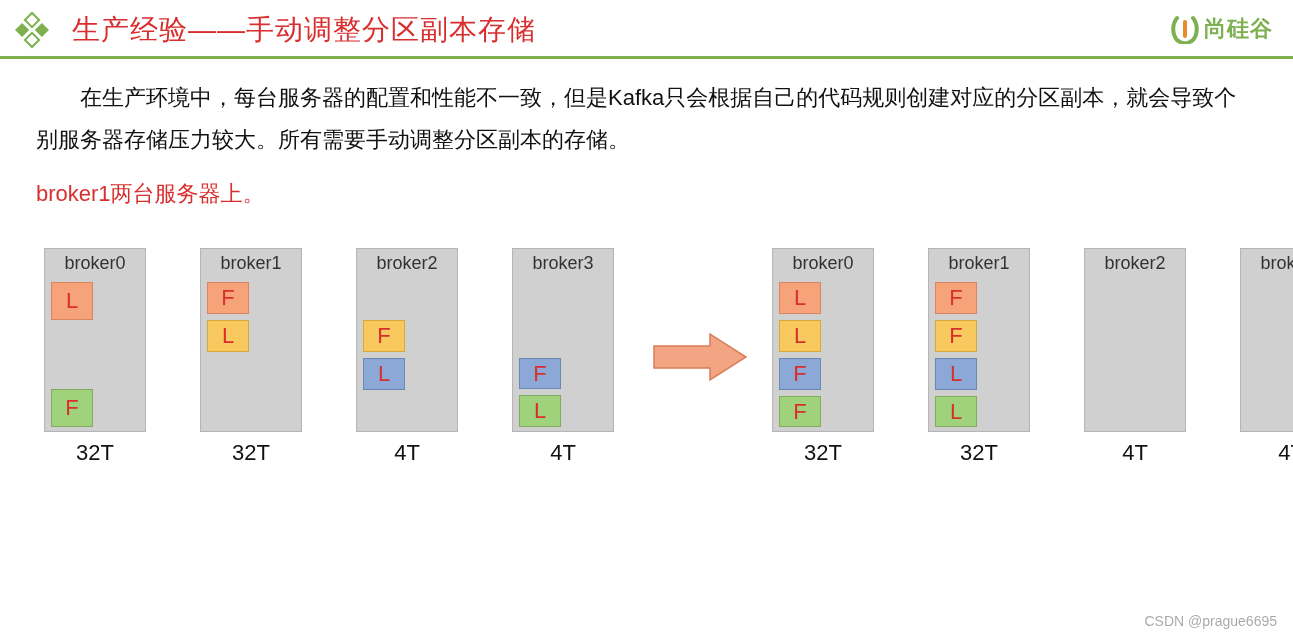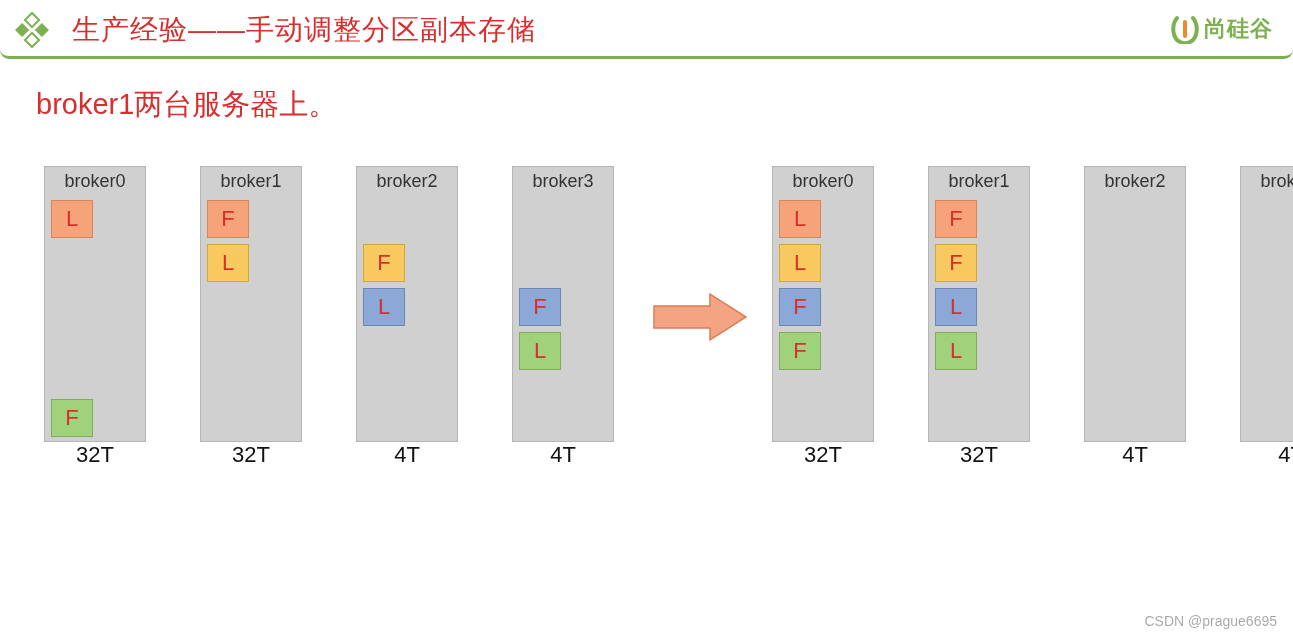--- a/index.html
+++ b/index.html
@@ -10,21 +10,20 @@
     font-family: "Microsoft YaHei", "SimSun", Arial, sans-serif;
     position: relative;
     overflow: hidden;
   }
   .header {
     display: flex;
     align-items: center;
     padding: 10px 12px 6px 12px;
     border-bottom: 3px solid #7db04f;
     position: relative;
-    border-radius: 9px;
   }
   .logo-left {
     width: 40px; height: 40px;
     margin-right: 20px;
     flex-shrink: 0;
   }
   .title {
     font-size: 28px;
     color: #d92e2e;
     font-weight: 500;
@@ -56,36 +55,36 @@
   }
   .req-line {
     font-size: 22px;
     line-height: 1.9;
     text-indent: 2em;
     margin-top: 20px;
   }
   .req-line .lbl { color:#111; }
   .req-line .req { color:#d92e2e; }
   .req-cont {
-    font-size: 29px;
+    font-size: 22px;
     color: #d92e2e;
     line-height: 1.9;
   }
   .diagram {
     display: flex;
     align-items: center;
     margin-top: 34px;
     padding-left: 8px;
     gap: 0;
   }
   .broker-group { display:flex; gap: 54px; }
   .broker-col { display:flex; flex-direction:column; align-items:center; }
   .broker-box {
     width: 102px;
-    height: 276px;
+    height: 184px;
     background: #d0d0d0;
     border: 1px solid #b5b5b5;
     padding: 4px 6px;
     display:flex;
     flex-direction:column;
     gap: 6px;
   }
   .broker-name {
     text-align:center;
     font-size: 18px;
@@ -102,20 +101,21 @@
     font-size: 22px;
     font-weight: 500;
     color:#d92e2e;
   }
   .c-orange { background:#f6a37a; border-color:#d9855f; }
   .c-yellow { background:#f7c95e; border-color:#d3a93e; }
   .c-blue   { background:#8ba8d6; border-color:#6b87b3; }
   .c-green  { background:#9fd27a; border-color:#7fad5d; }
   .spacer { flex:1; }
   .size-label {
+    margin-top: 8px;
     font-size: 22px;
     color:#111;
     text-align:right;
   }
   .arrow-wrap {
     width: 120px;
     display:flex;
     align-items:center;
     justify-content:center;
     margin: 0 24px 0 38px;
@@ -147,20 +147,21 @@
   <div class="logo-right">
     <svg width="30" height="30" viewBox="0 0 30 30">
       <path d="M7 4 C2 10,2 20,7 26 C12 30,18 30,23 26 C28 20,28 10,23 4" fill="none" stroke="#7db04f" stroke-width="4" stroke-linecap="round"></path>
       <path d="M15 8 L15 22" stroke="#e98b2a" stroke-width="4" stroke-linecap="round"></path>
     </svg>
     <span class="logo-right-text">尚硅谷</span>
   </div>
 </div>
 
 <div class="content">
+  <p class="para">在生产环境中，每台服务器的配置和性能不一致，但是Kafka只会根据自己的代码规则创建对应的分区副本，就会导致个别服务器存储压力较大。所有需要手动调整分区副本的存储。</p>
 
   <p class="req-cont">broker1两台服务器上。</p>
 
   <div class="diagram">
     <div class="broker-group" id="group-before">
         <div class="broker-col">
           <div class="broker-box">
             <div class="broker-name">broker0</div>
             <div class="replica c-orange">L</div>
             <div class="spacer"></div>

